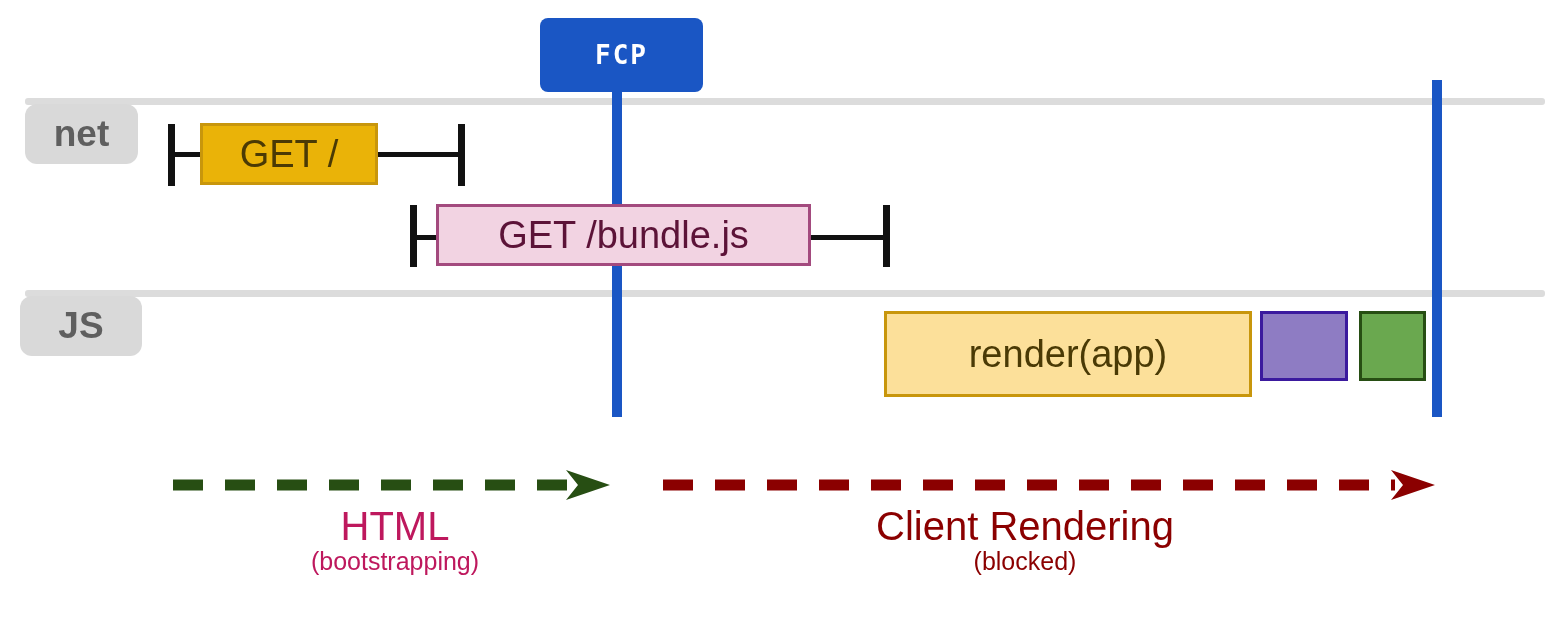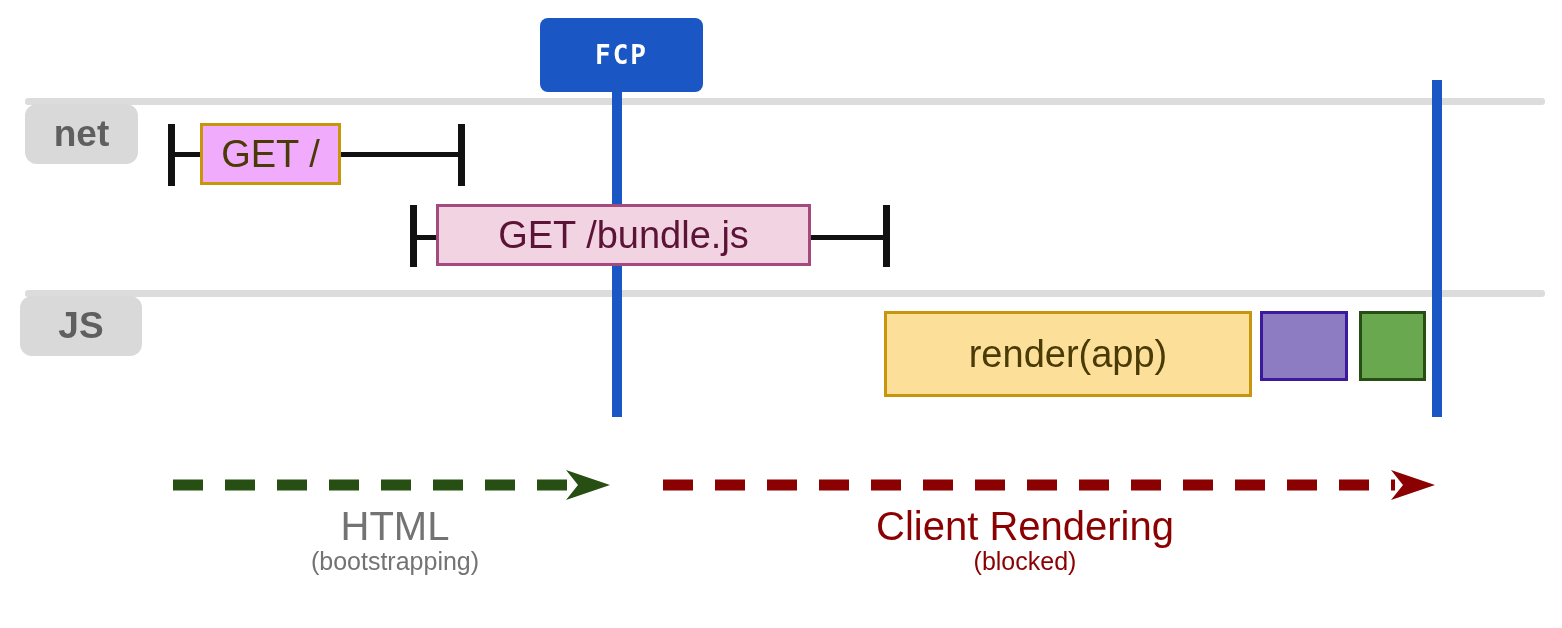--- a/index.html
+++ b/index.html
@@ -125,22 +125,22 @@
   <div class="marker-line" style="left:612px; top:80px; height:337px;"></div>
   <div class="marker-badge" style="left:540px; top:18px; width:163px; height:74px;">
     <span>FCP</span>
   </div>
 
   <div class="marker-line" style="left:1432px; top:80px; height:337px;"></div>
 
   <div class="whisker-stem" style="left:170px; top:152px; width:292px;"></div>
   <div class="whisker-cap" style="left:168px; top:124px; height:62px;"></div>
   <div class="whisker-cap" style="left:458px; top:124px; height:62px;"></div>
-  <div class="task-box" style="left:200px; top:123px; width:141px; height:62px;
-              background:#f0abfc; border-color:#c8960c; color:#4a3a05;">
+  <div class="task-box" style="left:200px; top:123px; width:178px; height:62px;
+              background:#eab308; border-color:#c8960c; color:#4a3a05;">
     <span>GET /</span>
   </div>
 
   <div class="whisker-stem" style="left:412px; top:235px; width:478px;"></div>
   <div class="whisker-cap" style="left:410px; top:205px; height:62px;"></div>
   <div class="whisker-cap" style="left:883px; top:205px; height:62px;"></div>
   <div class="task-box" style="left:436px; top:204px; width:375px; height:62px;
               background:#f2d3e2; border-color:#a34a7e; color:#5c1338;">
     <span>GET /bundle.js</span>
   </div>
@@ -153,21 +153,21 @@
   <div class="task-box" style="left:1260px; top:311px; width:88px; height:70px;
               background:#8e7cc3; border-color:#3b1a9e;"></div>
 
   <div class="task-box" style="left:1359px; top:311px; width:67px; height:70px;
               background:#6aa84f; border-color:#274e13;"></div>
 
   <svg class="anno-arrow" style="left:170px; top:468px; width:445px;" viewBox="0 0 445 34" preserveAspectRatio="none">
     <line x1="3" y1="17" x2="400" y2="17" stroke="#274e13" stroke-width="11" stroke-dasharray="30,22"></line>
     <polygon points="396,2 440,17 396,32 408,17" fill="#274e13"></polygon>
   </svg>
-  <div class="anno-label" style="left:210px; top:505px; width:370px; color:#737373;">
+  <div class="anno-label" style="left:210px; top:505px; width:370px; color:#be185d;">
     <span class="main">HTML</span>
     <span class="sub">(bootstrapping)</span>
   </div>
 
   <svg class="anno-arrow" style="left:660px; top:468px; width:780px;" viewBox="0 0 780 34" preserveAspectRatio="none">
     <line x1="3" y1="17" x2="735" y2="17" stroke="#8b0000" stroke-width="11" stroke-dasharray="30,22"></line>
     <polygon points="731,2 775,17 731,32 743,17" fill="#8b0000"></polygon>
   </svg>
   <div class="anno-label" style="left:675px; top:505px; width:700px; color:#8b0000;">
     <span class="main">Client Rendering</span>

